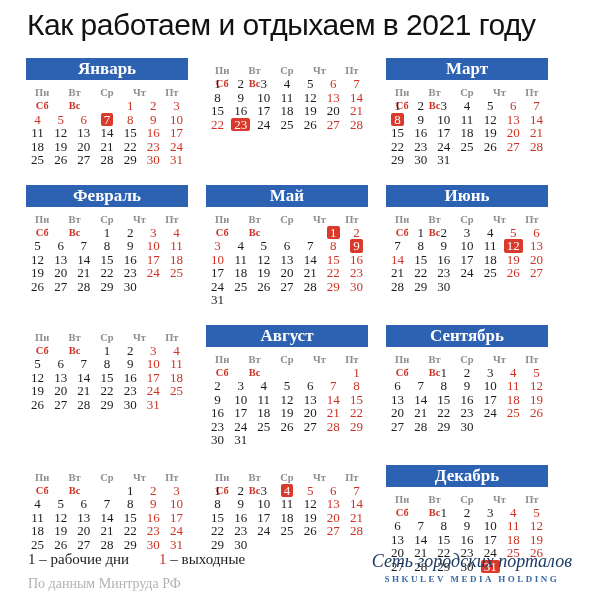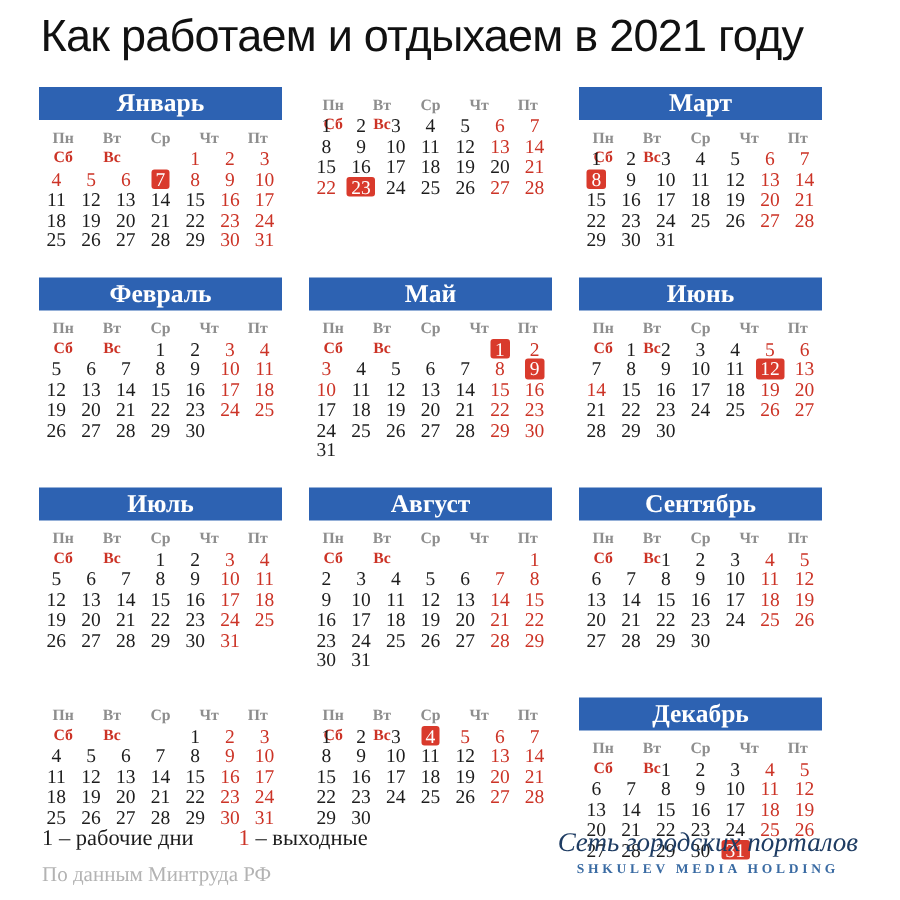--- a/index.html
+++ b/index.html
@@ -312,21 +312,20 @@
         <div class="cell"><span class="num">24</span></div>
         <div class="cell"><span class="num">25</span></div>
         <div class="cell red"><span class="num">26</span></div>
         <div class="cell red"><span class="num">27</span></div>
         <div class="cell"><span class="num">28</span></div>
         <div class="cell"><span class="num">29</span></div>
         <div class="cell"><span class="num">30</span></div>
       </div>
     </div>
     <div class="month">
-      <div class="mh">Июль</div>
       <div class="dnrow">
         <span class="dn">Пн</span>
         <span class="dn">Вт</span>
         <span class="dn">Ср</span>
         <span class="dn">Чт</span>
         <span class="dn">Пт</span>
         <span class="dn we">Сб</span>
         <span class="dn we">Вс</span>
       </div>
       <div class="days">

